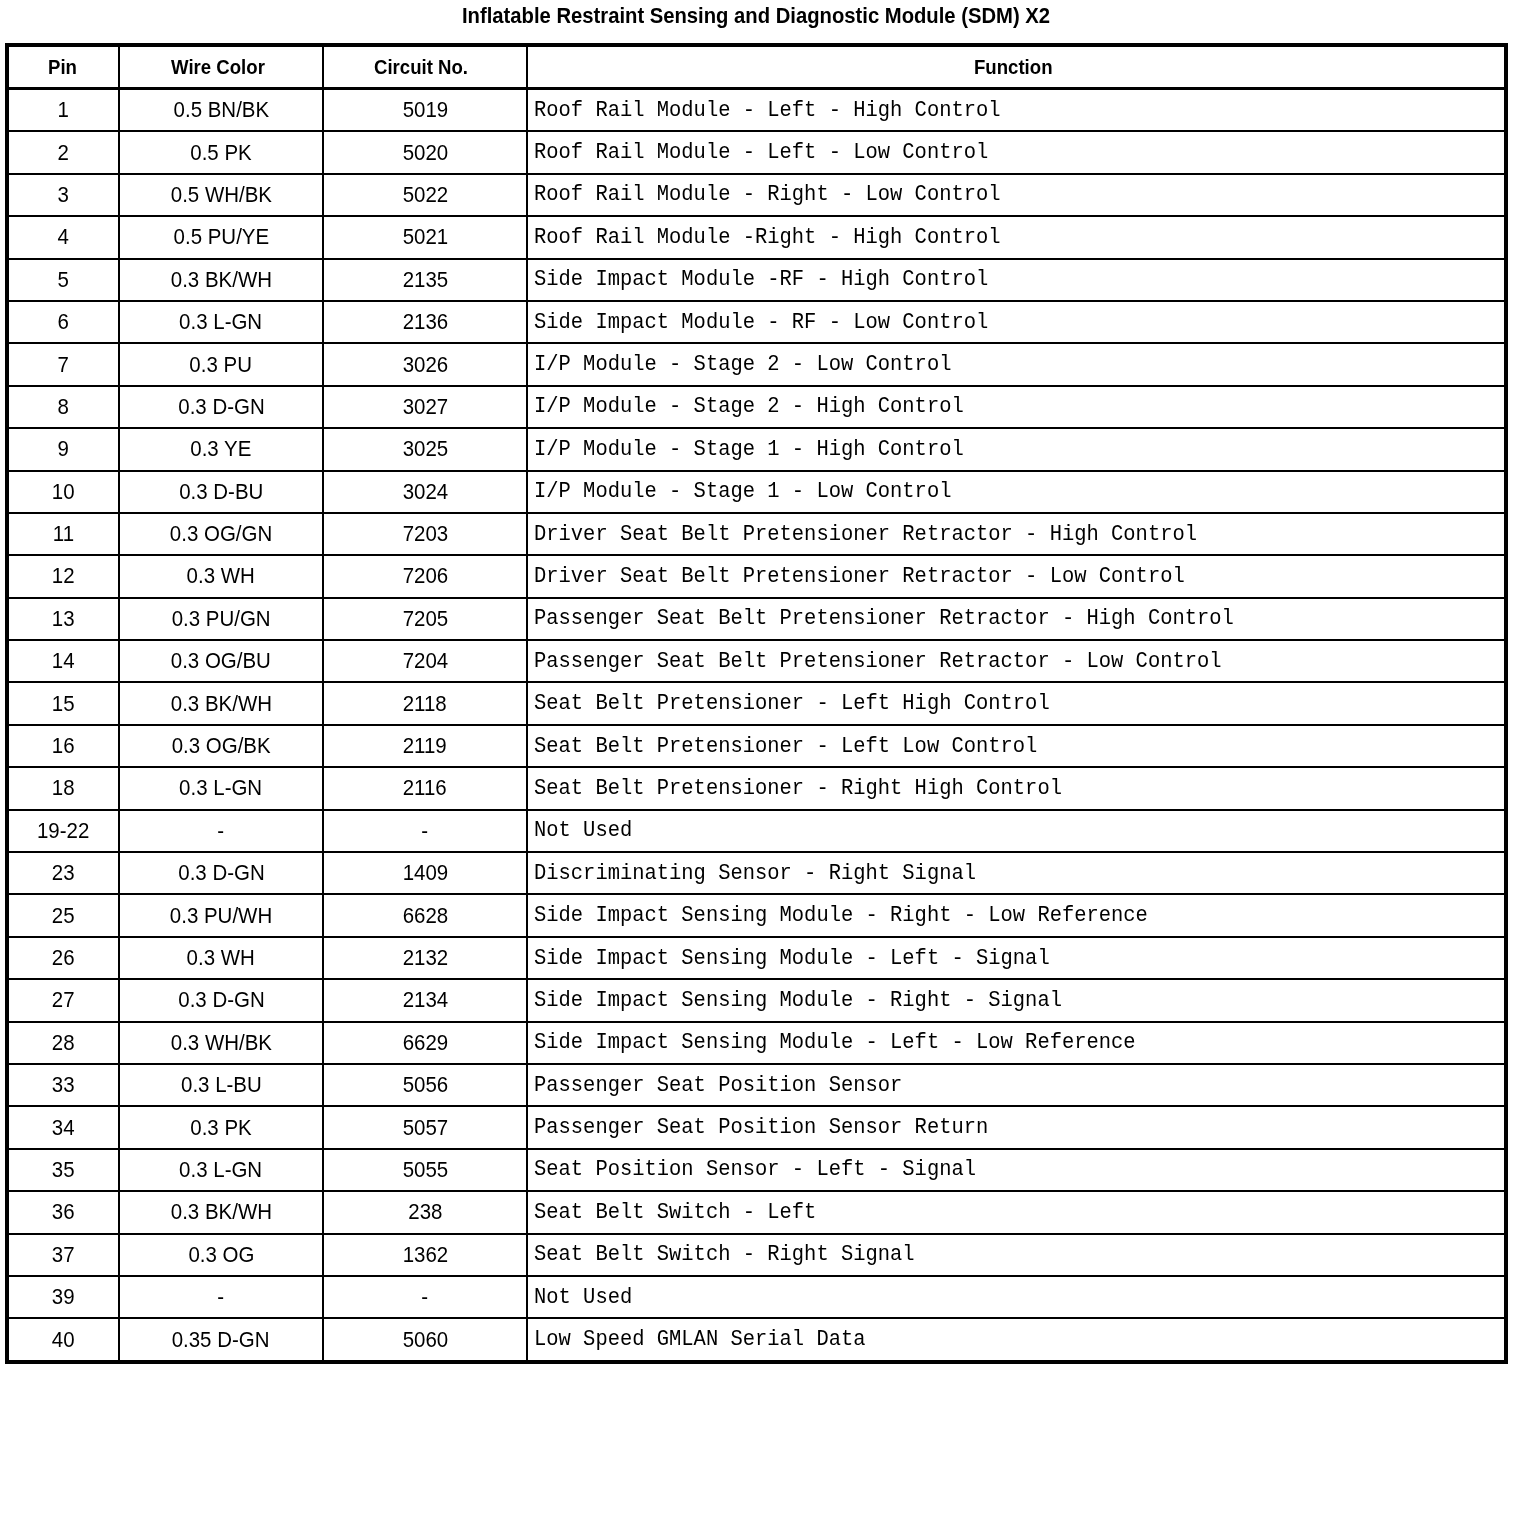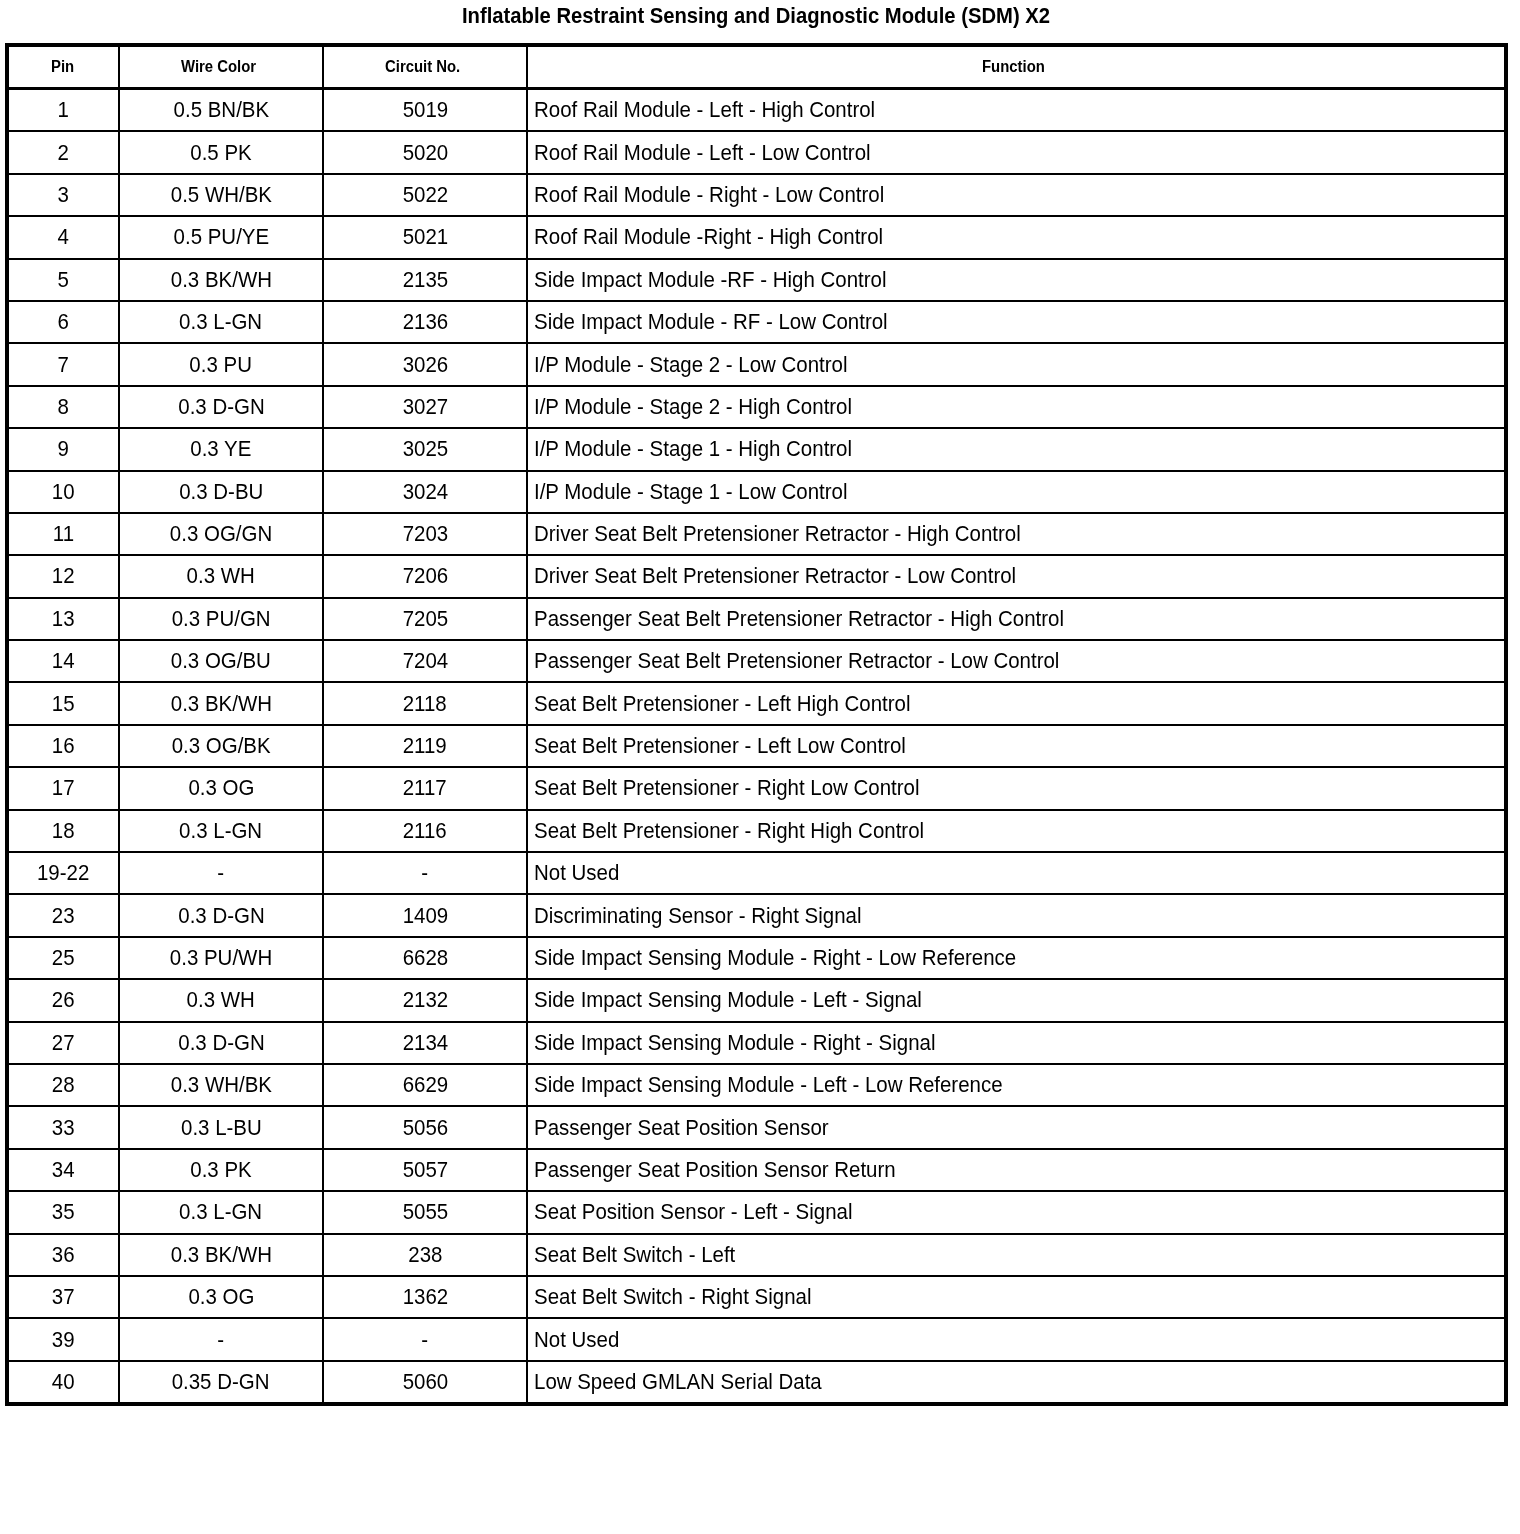--- a/index.html
+++ b/index.html
@@ -37,36 +37,36 @@
       border: 4px solid #000;
       table-layout: fixed;
     }
     table.pin-table col.c-pin { width: 112px; }
     table.pin-table col.c-wire { width: 204px; }
     table.pin-table col.c-circuit { width: 204px; }
     table.pin-table col.c-func { width: auto; }
     table.pin-table th {
       height: 40px;
       font-weight: bold;
-      font-size: 16px;
+      font-size: 20px;
       text-align: center;
       border-right: 2px solid #000;
       border-bottom: 3px solid #000;
       padding: 0;
     }
     table.pin-table td {
       height: 40.4px;
       font-size: 22px;
       border-right: 2px solid #000;
       border-bottom: 2px solid #000;
       padding: 0;
       white-space: nowrap;
     }
     table.pin-table td.center { text-align: center; }
-    table.pin-table td.func { text-align: left; padding-left: 6px; }
+    table.pin-table td.func { text-align: left; padding-left: 6px; font-family: Liberation Mono, monospace; }
     table.pin-table th:last-child,
     table.pin-table td:last-child { border-right: none; }
     table.pin-table tr:last-child td { border-bottom: none; }
     .txt { display: inline-block; transform: scaleX(0.93); transform-origin: left center; }
     .center .txt { transform-origin: center center; }
   </style>
 </head>
 <body>
 
 <div class="doc-title">Inflatable Restraint Sensing and Diagnostic Module (SDM) X2</div>
@@ -177,26 +177,20 @@
         <td class="center"><span class="txt">2118</span></td>
         <td class="func"><span class="txt">Seat Belt Pretensioner - Left High Control</span></td>
       </tr>
       <tr>
         <td class="center"><span class="txt">16</span></td>
         <td class="center"><span class="txt">0.3 OG/BK</span></td>
         <td class="center"><span class="txt">2119</span></td>
         <td class="func"><span class="txt">Seat Belt Pretensioner - Left Low Control</span></td>
       </tr>
       <tr>
-        <td class="center"><span class="txt">17</span></td>
-        <td class="center"><span class="txt">0.3 OG</span></td>
-        <td class="center"><span class="txt">2117</span></td>
-        <td class="func"><span class="txt">Seat Belt Pretensioner - Right Low Control</span></td>
-      </tr>
-      <tr>
         <td class="center"><span class="txt">18</span></td>
         <td class="center"><span class="txt">0.3 L-GN</span></td>
         <td class="center"><span class="txt">2116</span></td>
         <td class="func"><span class="txt">Seat Belt Pretensioner - Right High Control</span></td>
       </tr>
       <tr>
         <td class="center"><span class="txt">19-22</span></td>
         <td class="center"><span class="txt">-</span></td>
         <td class="center"><span class="txt">-</span></td>
         <td class="func"><span class="txt">Not Used</span></td>

